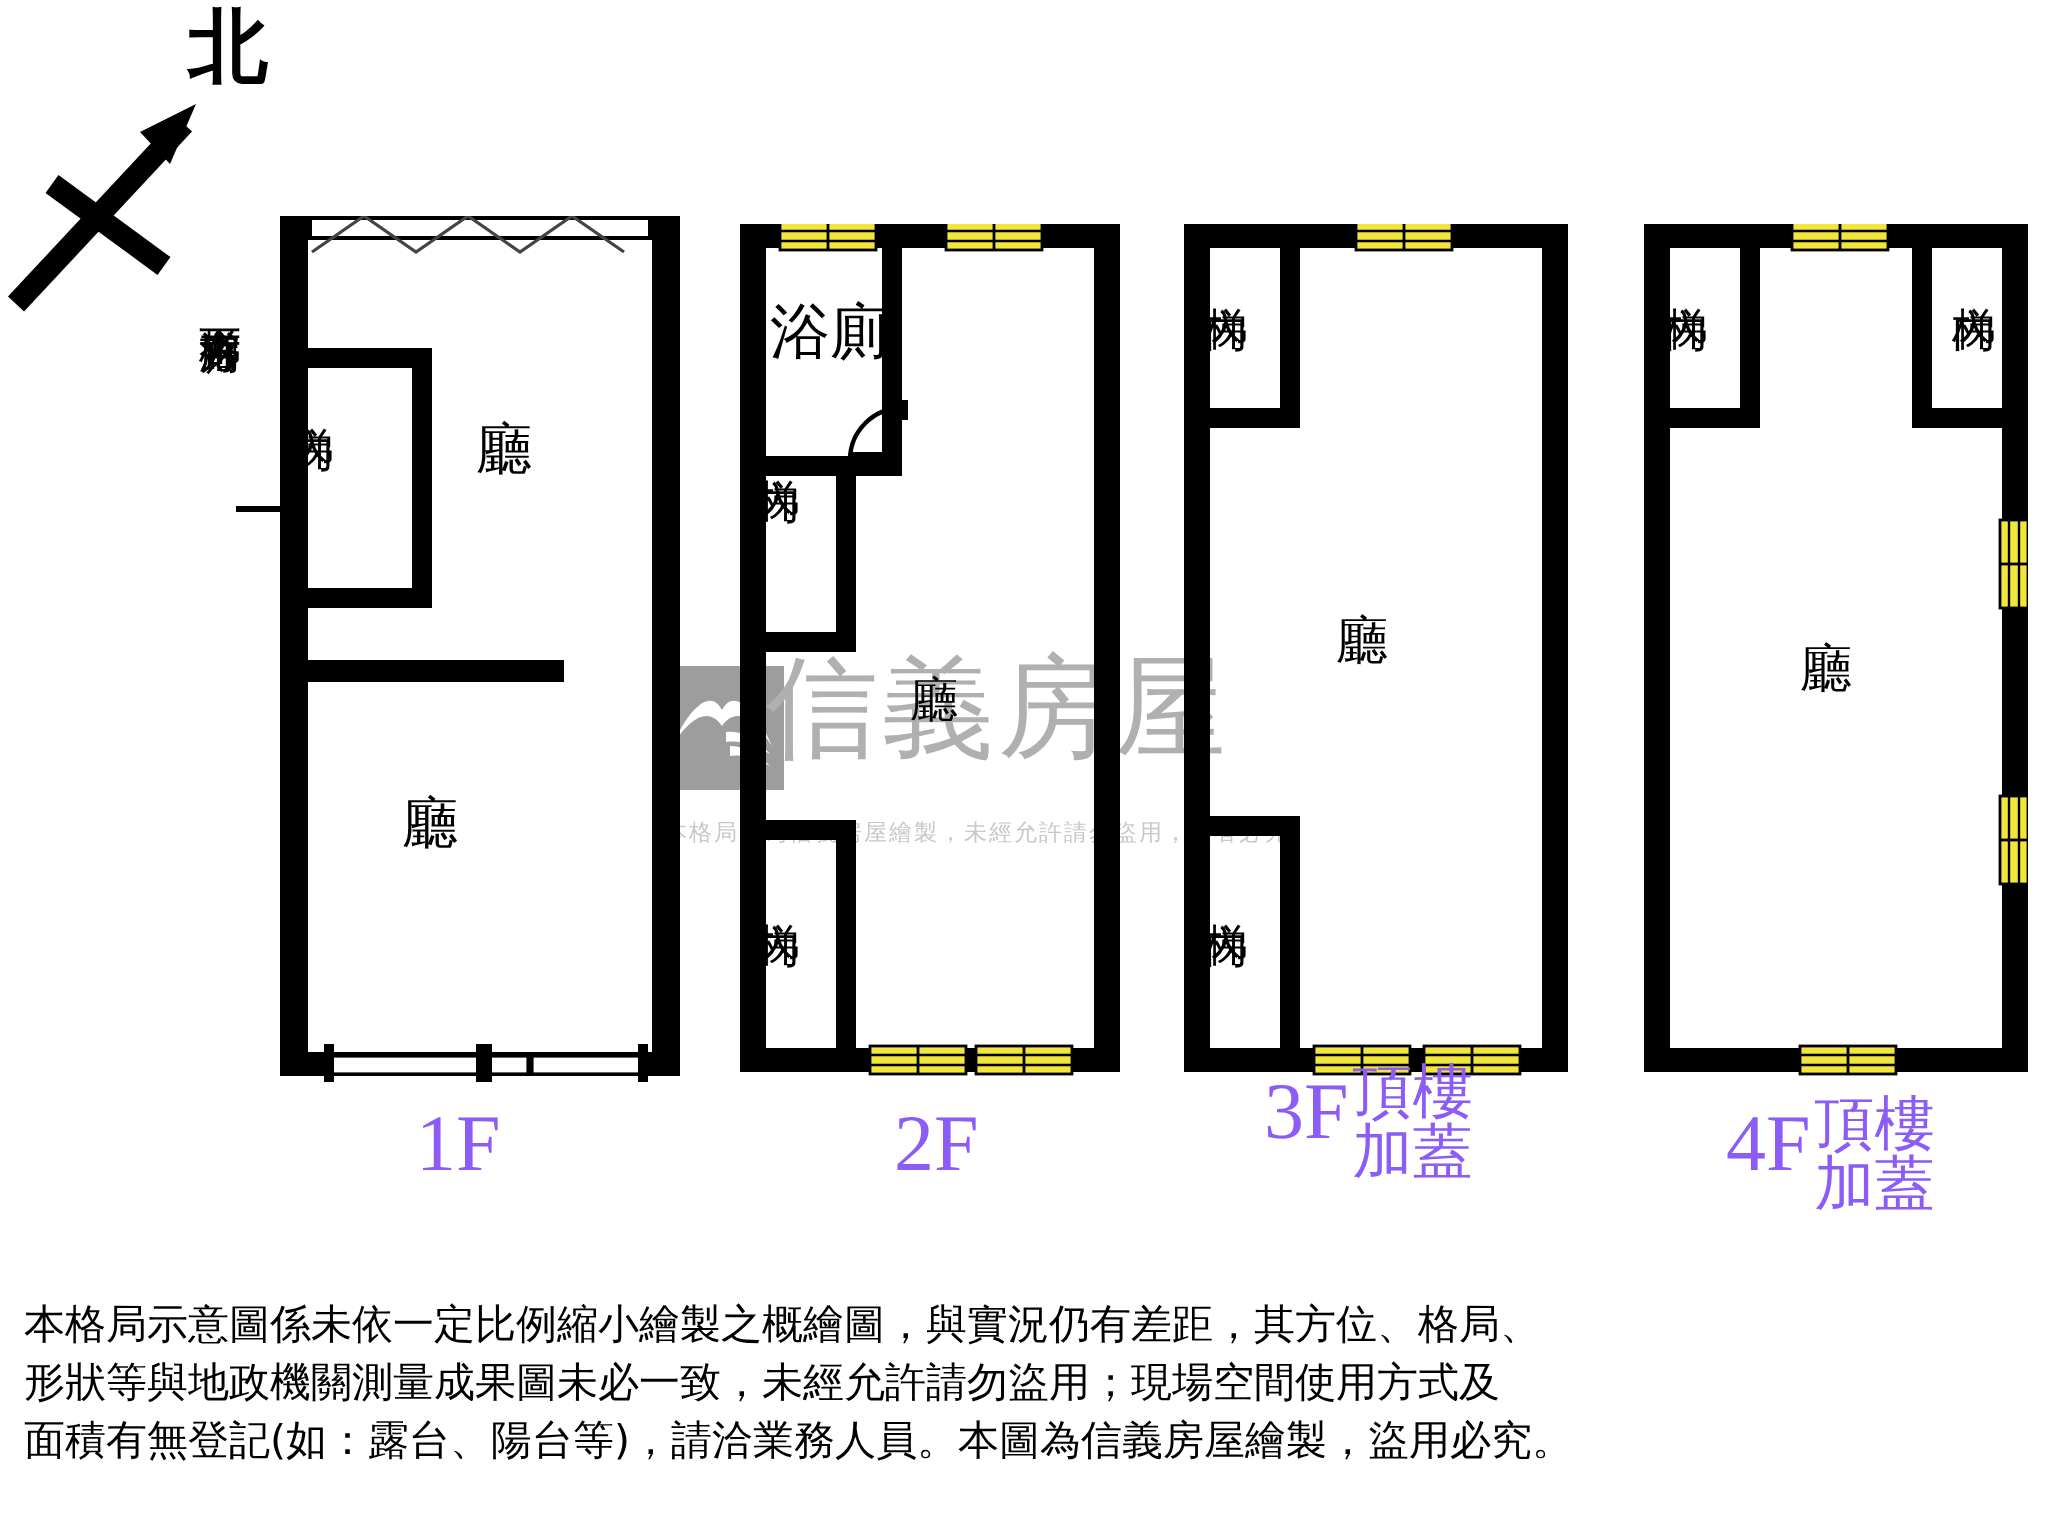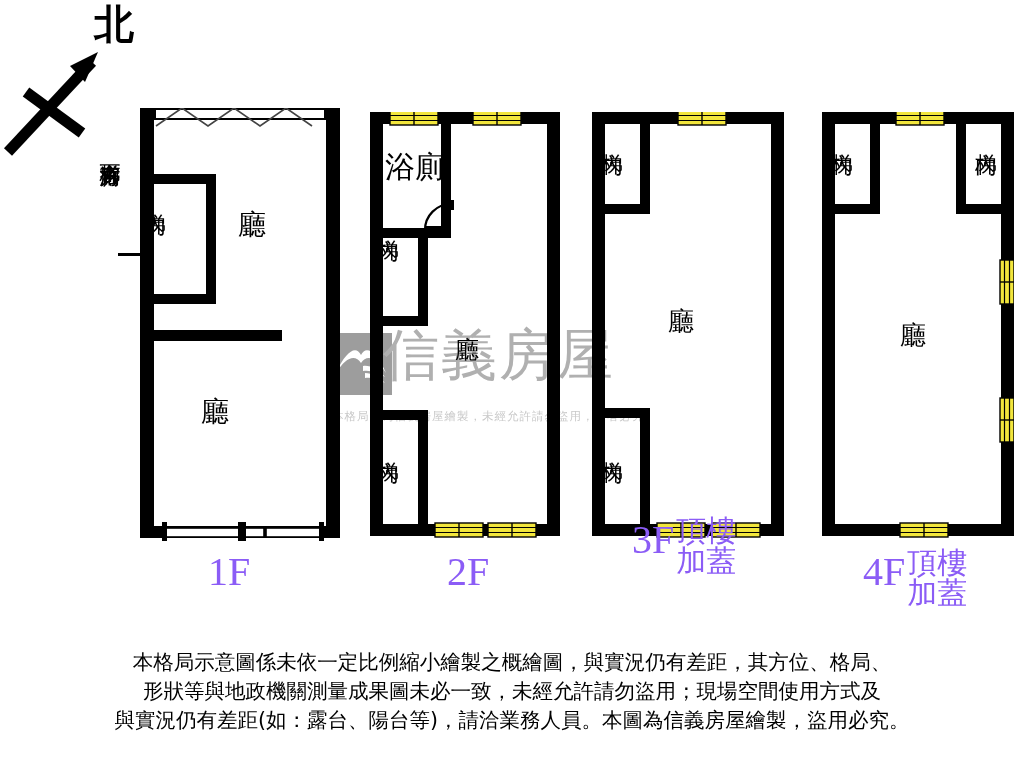--- a/index.html
+++ b/index.html
@@ -71,21 +71,21 @@
     font-family:"DejaVu Sans","Liberation Sans",sans-serif;
     color:#000;line-height:1.0;
   }
   .rtext.vert{writing-mode:vertical-rl;text-orientation:upright;}
 
   
   .disclaimer{
     position:absolute;left:12px;top:648px;width:1000px;
     font-family:"DejaVu Sans","Liberation Sans",sans-serif;
     font-size:20.5px;line-height:1.42;color:#000;
-    text-align:center;letter-spacing:0px;
+    text-align:left;letter-spacing:0px;
   }
   .disclaimer p{margin:0;}
 </style>
 </head>
 <body>
 
 <div class="stage">
 
   <div class="compass">
     <svg width="160" height="160" viewBox="0 0 160 160">
@@ -230,21 +230,21 @@
         <rect x="120" y="411" width="48" height="14" fill="#f2e63c" stroke="#000" stroke-width="1.4"></rect>
         <line x1="120" y1="415.5" x2="168" y2="415.5" stroke="#000" stroke-width="1.2"></line>
         <line x1="120" y1="420.5" x2="168" y2="420.5" stroke="#000" stroke-width="1.2"></line>
         <line x1="144" y1="411" x2="144" y2="425" stroke="#000" stroke-width="1.4"></line>
       </g>
     </svg>
   </div>
   <div class="rtext vert" style="left:601px;top:136px;font-size:22px;height:60px;">內梯</div>
   <div class="rtext" style="left:668px;top:308px;font-size:26px;">廳</div>
   <div class="rtext vert" style="left:601px;top:444px;font-size:22px;height:60px;">內梯</div>
-  <div class="floor-label" style="left:632px;top:520px;">
+  <div class="floor-label" style="left:632px;top:536px;">
     <span class="fl-main">3F</span><span class="fl-sub"><span>頂樓</span><span>加蓋</span></span>
   </div>
 
   <div class="plan" style="left:822px;top:112px;">
     <svg width="192" height="432" viewBox="0 0 192 432">
       <rect x="0" y="0" width="192" height="12" fill="#000"></rect>
       <rect x="0" y="0" width="13" height="424" fill="#000"></rect>
       <rect x="179" y="0" width="13" height="424" fill="#000"></rect>
       <rect x="0" y="412" width="192" height="12" fill="#000"></rect>
 
@@ -285,16 +285,16 @@
   <div class="rtext vert" style="left:831px;top:136px;font-size:22px;height:60px;">內梯</div>
   <div class="rtext vert" style="left:975px;top:136px;font-size:22px;height:60px;">內梯</div>
   <div class="rtext" style="left:900px;top:322px;font-size:26px;">廳</div>
   <div class="floor-label" style="left:863px;top:552px;">
     <span class="fl-main">4F</span><span class="fl-sub"><span>頂樓</span><span>加蓋</span></span>
   </div>
 
   <div class="disclaimer">
     <p>本格局示意圖係未依一定比例縮小繪製之概繪圖，與實況仍有差距，其方位、格局、</p>
     <p>形狀等與地政機關測量成果圖未必一致，未經允許請勿盜用；現場空間使用方式及</p>
-    <p>與實況仍有差距(如：露台、陽台等)，請洽業務人員。本圖為信義房屋繪製，盜用必究。</p>
+    <p>面積有無登記(如：露台、陽台等)，請洽業務人員。本圖為信義房屋繪製，盜用必究。</p>
   </div>
 
 </div>
 
 </body></html>

